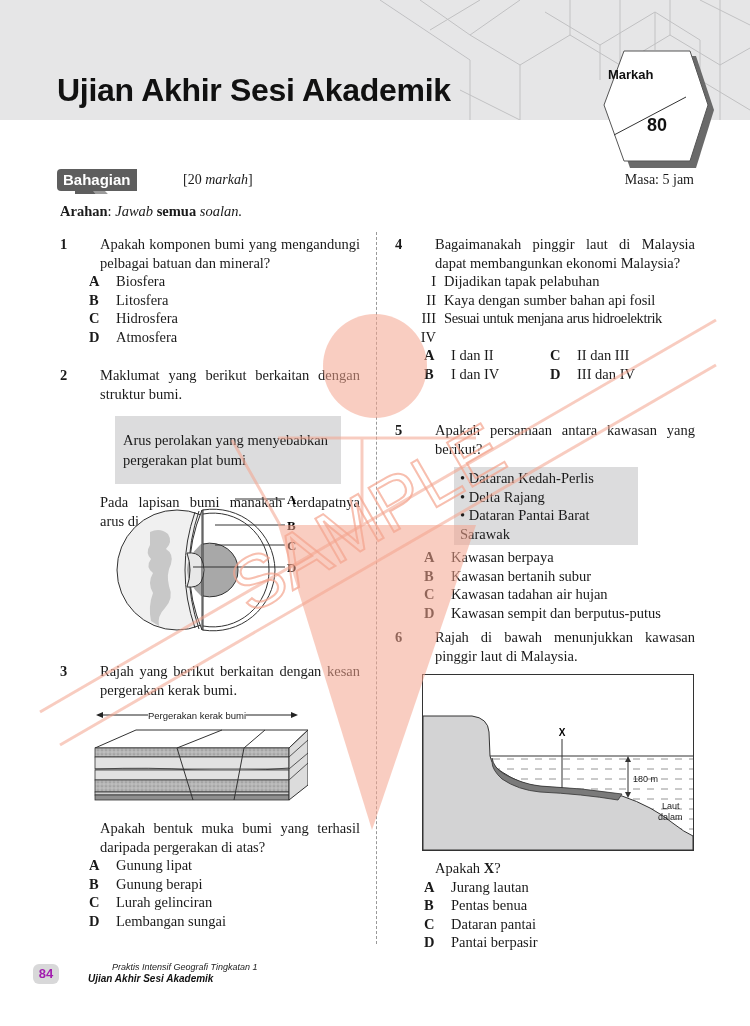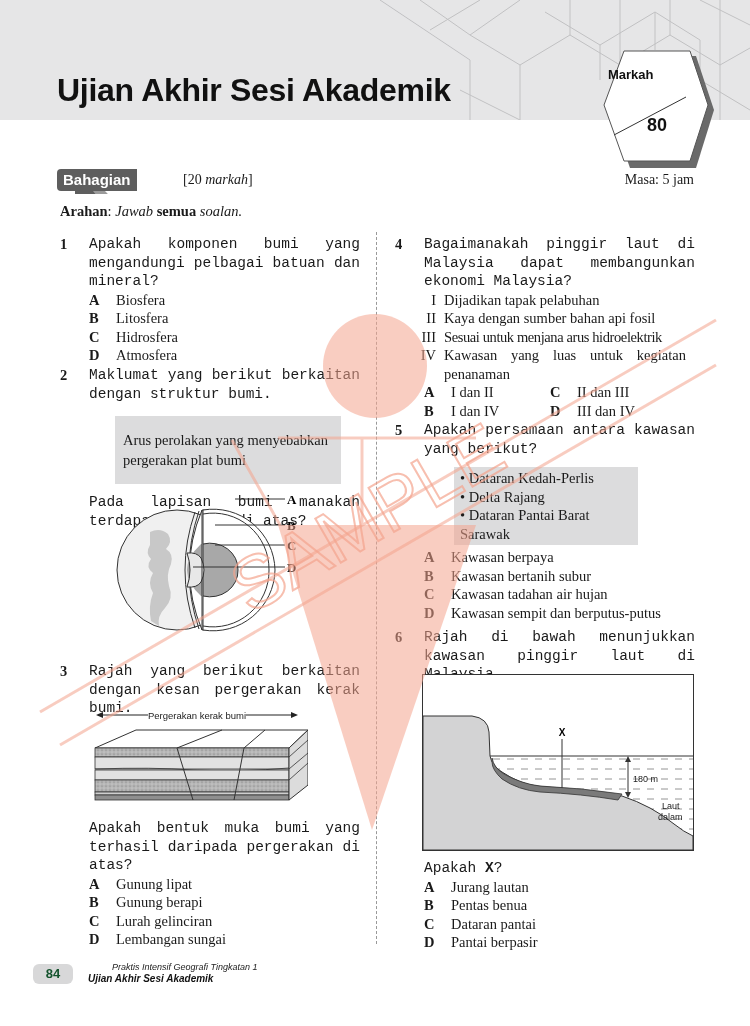--- a/index.html
+++ b/index.html
@@ -21,30 +21,30 @@
   .section-marks i { font-style: italic; }
   .time-info { position: absolute; right: 56px; top: 172px; font-size: 14px; }
   .instruction { position: absolute; left: 60px; top: 203px; font-size: 14.5px; }
   .instruction b { font-weight: bold; }
   .instruction i { }
 
   .col-divider { position: absolute; left: 376px; top: 232px; height: 712px; border-left: 1px dashed #999; }
 
   .q { position: absolute; font-size: 14.5px; line-height: 18.5px; }
   .q .qnum { position: absolute; left: 0; top: 0; font-weight: bold; width: 20px; }
-  .q .stem { margin-left: 29px; text-align: justify; font-family: Liberation Mono, monospace; }
+  .q .stem { margin-left: 40px; text-align: justify; }
   .opts { margin-left: 29px; }
   .opt { display: flex; line-height: 18.5px; }
   .opt .ol { font-weight: bold; width: 27px; flex-shrink: 0; }
   .roman { display: flex; line-height: 18.5px; margin-left: 0; }
   .roman .rn { width: 30px; text-align: right; padding-right: 8px; flex-shrink: 0; }
   .grid2 { display: grid; grid-template-columns: 126px 130px; margin-left: 29px; }
   .infobox { background: #dcdcdd; padding: 14px 8px; font-size: 14.5px; line-height: 20px; }
 
-  .footer-page { position: absolute; left: 33px; top: 964px; width: 40px; height: 20px; background: #d8d8d9; border-radius: 6px; font-family: "Liberation Sans", sans-serif; font-weight: bold; font-size: 13px; text-align: center; line-height: 20px; color: #14532d; }
+  .footer-page { position: absolute; left: 33px; top: 964px; width: 26px; height: 20px; background: #d8d8d9; border-radius: 6px; font-family: "Liberation Sans", sans-serif; font-weight: bold; font-size: 13px; text-align: center; line-height: 20px; color: #a21caf; }
   .footer-book { position: absolute; left: 100px; top: 962px; font-family: "Liberation Sans", sans-serif; font-style: italic; font-size: 9px; color: #222; margin-left: 12px; }
   .footer-sub { position: absolute; left: 88px; top: 973px; font-family: "Liberation Sans", sans-serif; font-style: italic; font-weight: bold; font-size: 10px; color: #111; }
 
   .watermark { position: absolute; left: 0; top: 0; width: 750px; height: 1026px; pointer-events: none; }
 </style>
 </head>
 <body>
 
 <div class="header-band">
   <svg width="750" height="120">
@@ -224,21 +224,20 @@
     <div class="roman">
         <span class="rn">II</span>
         <span>Kaya dengan sumber bahan api fosil</span>
       </div>
     <div class="roman">
         <span class="rn">III</span>
         <span style="letter-spacing:-0.4px;">Sesuai untuk menjana arus hidroelektrik</span>
       </div>
     <div class="roman">
         <span class="rn">IV</span>
-        <span style="text-align:justify; width:242px;">Kawasan yang luas untuk kegiatan penanaman</span>
       </div>
   </div>
   <div class="grid2">
     <div class="opt">
         <span class="ol">A</span>
         <span>I dan II</span>
       </div>
     <div class="opt">
         <span class="ol">C</span>
         <span>II dan III</span>

